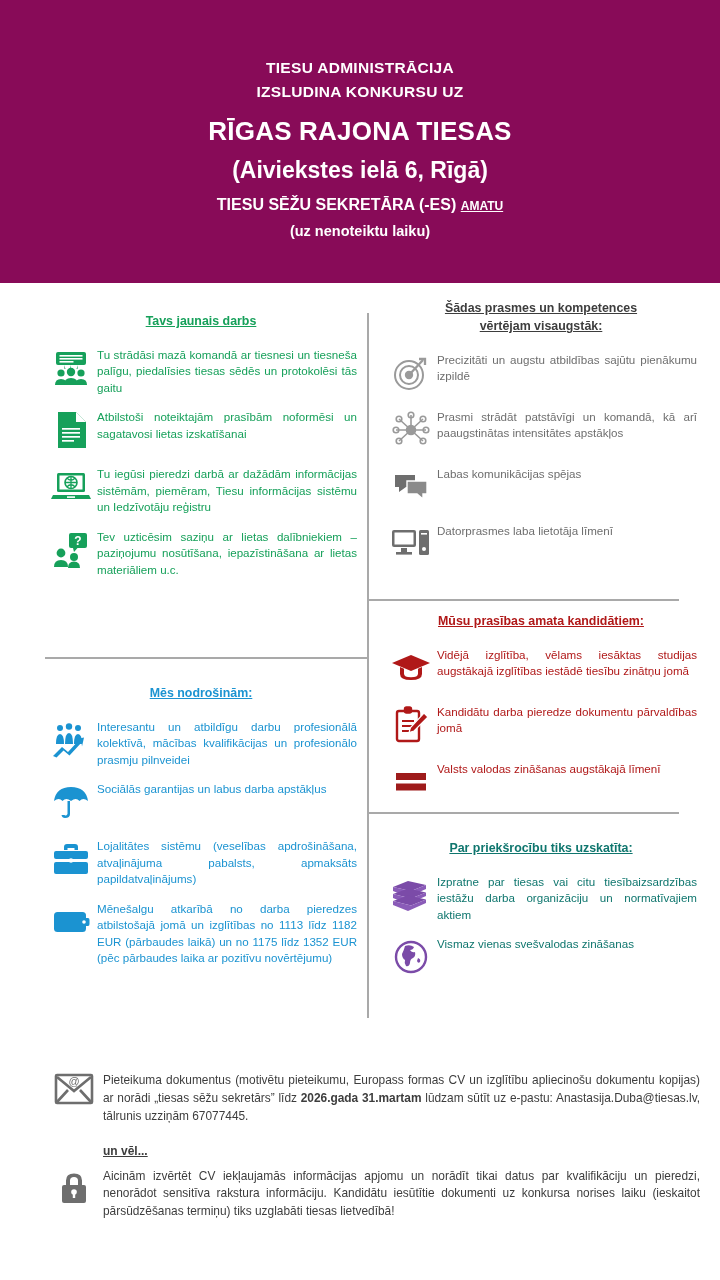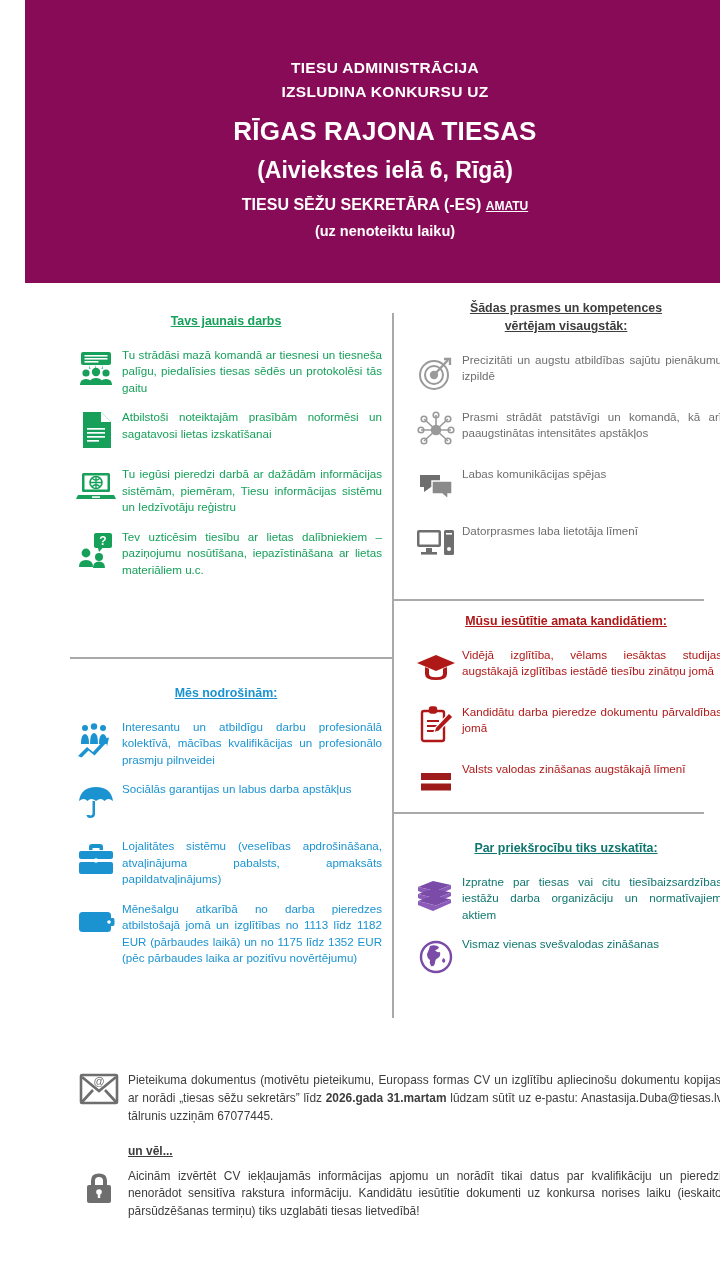--- a/index.html
+++ b/index.html
@@ -2,21 +2,21 @@
 <html><head>
 <meta charset="utf-8">
 <style>
   * { box-sizing: border-box; margin: 0; padding: 0; }
   html, body {
     width: 720px; height: 1280px;
     background: #ffffff;
     font-family: "Liberation Sans", sans-serif;
     overflow: hidden;
   }
-  .page { position: relative; width: 572px; height: 1280px; background: #fff; margin-left: 25px; }
+  .page { position: relative; width: 572px; height: 1280px; background: #fff; }
 
   
   .header {
     position: absolute; left: 0; top: 0; width: 720px; height: 283px;
     background: #880b58;
     color: #ffffff;
     text-align: center;
     padding-top: 56px;
   }
   .hdr-l1, .hdr-l2 {
@@ -166,21 +166,21 @@
         <svg width="40" height="40" viewBox="0 0 40 40" fill="#16a05a">
           <rect x="18" y="3" width="18" height="15" rx="2"></rect>
           <path d="M22 18 l1 4 l3.5-4 z"></path>
           <text x="27" y="14.5" font-size="12" font-weight="bold" fill="#fff" text-anchor="middle" font-family="Liberation Sans, sans-serif">?</text>
           <circle cx="10" cy="23" r="4.4"></circle>
             <path d="M3 37 q0-7 7-7 t7 7 z"></path>
           <circle cx="23" cy="27" r="4"></circle>
             <path d="M17 38 q0-6.5 6-6.5 t6 6.5 z"></path>
         </svg>
       </div>
-      <div class="itxt">Tev uzticēsim tiesību ar lietas dalībniekiem – paziņojumu nosūtīšana, iepazīstināšana ar lietas materiāliem u.c.</div>
+      <div class="itxt">Tev uzticēsim saziņu ar lietas dalībniekiem – paziņojumu nosūtīšana, iepazīstināšana ar lietas materiāliem u.c.</div>
     </div>
   </div>
 
   <div class="col col-left t-blue" style="top:685px;">
     <div class="sec-title">Mēs nodrošinām:</div>
 
     <div class="item">
       <div class="ic">
         <svg width="42" height="40" viewBox="0 0 42 40" fill="#1b93d1">
           <circle cx="10" cy="8" r="3"></circle>
@@ -285,21 +285,21 @@
           <rect x="29" y="3" width="10" height="25" rx="1.5"></rect>
           <rect x="31" y="6" width="6" height="1.6" fill="#fff"></rect>
           <circle cx="34" cy="22" r="2" fill="#fff"></circle>
         </svg>
       </div>
       <div class="itxt">Datorprasmes laba lietotāja līmenī</div>
     </div>
   </div>
 
   <div class="col col-right t-red" style="top:613px;">
-    <div class="sec-title">Mūsu iesūtītie amata kandidātiem:</div>
+    <div class="sec-title">Mūsu prasības amata kandidātiem:</div>
 
     <div class="item">
       <div class="ic">
         <svg width="42" height="32" viewBox="0 0 42 32" fill="#b01818">
           <path d="M21 3 L40 11 L21 19 L2 11 z"></path>
           <path d="M10 15 v7 q0 6 11 6 t11-6 v-7 l-4 1.7 v5 q0 3.5-7 3.5 t-7-3.5 v-5 z"></path>
         </svg>
       </div>
       <div class="itxt">Vidējā izglītība, vēlams iesāktas studijas augstākajā izglītības iestādē tiesību zinātņu jomā</div>
     </div>

